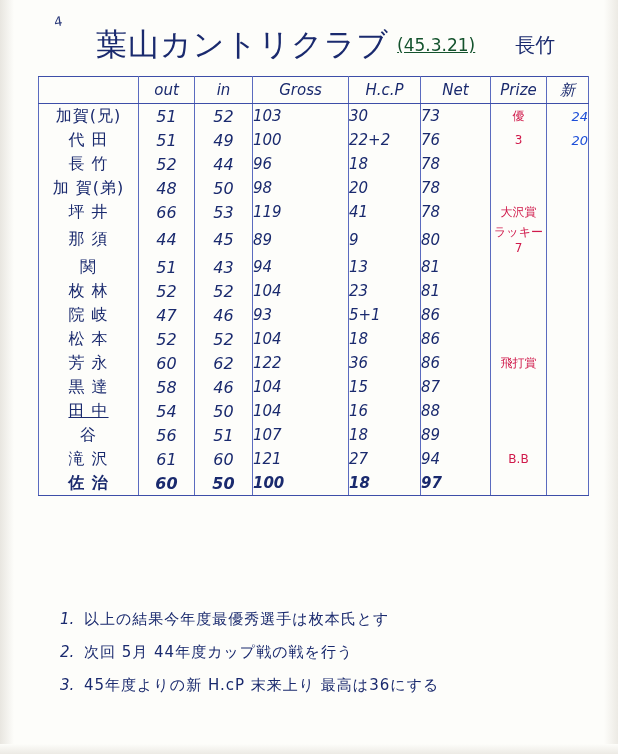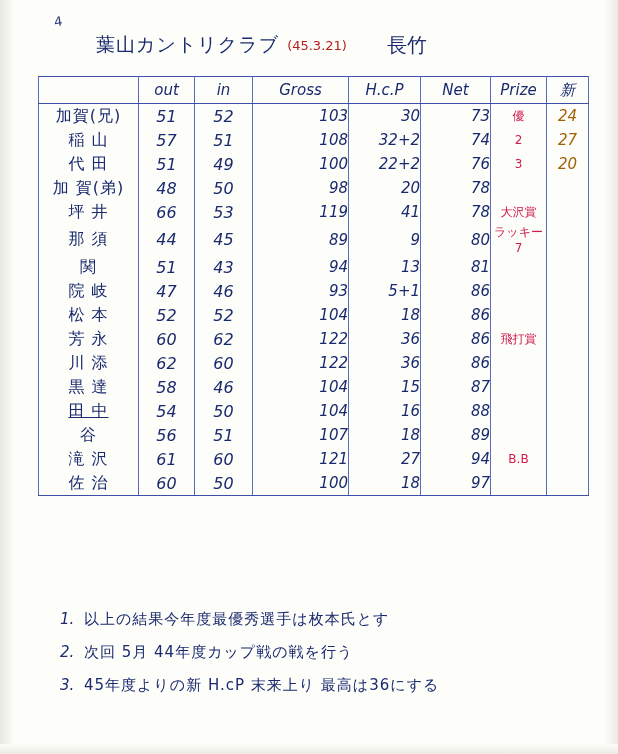--- a/index.html
+++ b/index.html
@@ -57,29 +57,30 @@
     position: absolute;
     left: 96px;
     top: 24px;
     width: 480px;
     height: 42px;
     display: flex;
     align-items: center;
     gap: 8px;
   }
   .title-main {
-    font-size: 19px;
+    font-size: 31px;
     color: #1a2a6e;
     letter-spacing: 1px;
     white-space: nowrap;
   }
   .title-date {
-    font-size: 13px;
-    color: #b91c1c;
+    font-size: 17px;
+    color: #14532d;
     white-space: nowrap;
+    text-decoration: underline;
   }
   .title-winner {
     font-size: 20px;
     color: #1a2a6e;
     margin-left: 32px;
     white-space: nowrap;
   }
 
   
   .table-wrap {
@@ -114,49 +115,50 @@
   table.score thead th {
     border-bottom: 1.6px solid #3d4ea8;
     border-top: 1.6px solid #3d4ea8;
     height: 26px;
     font-size: 15px;
     color: #1a2a6e;
     font-style: italic;
   }
   table.score tbody tr:last-child td {
     border-bottom: 1.6px solid #3d4ea8;
+    font-weight: bold;
   }
   td.name {
     text-align: center;
     padding-left: 6px;
     font-size: 16px;
     color: #1a2a6e;
     letter-spacing: 1px;
   }
   td.num {
     text-align: center;
     font-size: 16px;
     color: #1a2a6e;
     font-style: italic;
   }
   td.gross, td.hcp, td.net {
-    text-align: right;
+    text-align: left;
     font-size: 15px;
     color: #1a2a6e;
     font-style: italic;
   }
   td.prize {
     text-align: center;
     font-size: 12px;
     color: #d01a4b;
   }
   td.newhcp {
-    text-align: center;
-    font-size: 15px;
-    color: #a16207;
+    text-align: right;
+    font-size: 13px;
+    color: #1d4ed8;
     font-style: italic;
   }
   .bold-score { font-weight: bold; }
   .underline-name { text-decoration: underline; }
 
   
   .notes {
     position: absolute;
     left: 60px;
     top: 610px;
@@ -224,40 +226,40 @@
           <td class="name hand">加賀(兄)</td>
           <td class="num hand">51</td>
           <td class="num hand">52</td>
           <td class="gross hand">103</td>
           <td class="hcp hand">30</td>
           <td class="net hand">73</td>
           <td class="prize">優</td>
           <td class="newhcp">24</td>
         </tr>
         <tr>
-          <td class="name hand">稲 山</td>
-          <td class="num hand">57</td>
-          <td class="num hand">51</td>
-          <td class="gross hand">108</td>
-          <td class="hcp hand">32+2</td>
-          <td class="net hand">74</td>
-          <td class="prize">2</td>
-          <td class="newhcp">27</td>
-        </tr>
-        <tr>
           <td class="name hand">代 田</td>
           <td class="num hand">51</td>
           <td class="num hand">49</td>
           <td class="gross hand">100</td>
           <td class="hcp hand">22+2</td>
           <td class="net hand">76</td>
           <td class="prize">3</td>
           <td class="newhcp">20</td>
         </tr>
         <tr>
+          <td class="name hand">長 竹</td>
+          <td class="num hand bold-score">52</td>
+          <td class="num hand">44</td>
+          <td class="gross hand">96</td>
+          <td class="hcp hand">18</td>
+          <td class="net hand">78</td>
+          <td class="prize"></td>
+          <td class="newhcp"></td>
+        </tr>
+        <tr>
           <td class="name hand">加 賀(弟)</td>
           <td class="num hand">48</td>
           <td class="num hand">50</td>
           <td class="gross hand">98</td>
           <td class="hcp hand">20</td>
           <td class="net hand">78</td>
           <td class="prize"></td>
           <td class="newhcp"></td>
         </tr>
         <tr>
@@ -284,20 +286,30 @@
           <td class="name hand">関</td>
           <td class="num hand">51</td>
           <td class="num hand">43</td>
           <td class="gross hand">94</td>
           <td class="hcp hand">13</td>
           <td class="net hand">81</td>
           <td class="prize"></td>
           <td class="newhcp"></td>
         </tr>
         <tr>
+          <td class="name hand">枚 林</td>
+          <td class="num hand">52</td>
+          <td class="num hand">52</td>
+          <td class="gross hand">104</td>
+          <td class="hcp hand">23</td>
+          <td class="net hand">81</td>
+          <td class="prize"></td>
+          <td class="newhcp"></td>
+        </tr>
+        <tr>
           <td class="name hand">院 岐</td>
           <td class="num hand">47</td>
           <td class="num hand">46</td>
           <td class="gross hand">93</td>
           <td class="hcp hand">5+1</td>
           <td class="net hand">86</td>
           <td class="prize"></td>
           <td class="newhcp"></td>
         </tr>
         <tr>
@@ -311,30 +323,20 @@
           <td class="newhcp"></td>
         </tr>
         <tr>
           <td class="name hand">芳 永</td>
           <td class="num hand">60</td>
           <td class="num hand">62</td>
           <td class="gross hand">122</td>
           <td class="hcp hand">36</td>
           <td class="net hand">86</td>
           <td class="prize">飛打賞</td>
-          <td class="newhcp"></td>
-        </tr>
-        <tr>
-          <td class="name hand">川 添</td>
-          <td class="num hand">62</td>
-          <td class="num hand">60</td>
-          <td class="gross hand">122</td>
-          <td class="hcp hand">36</td>
-          <td class="net hand">86</td>
-          <td class="prize"></td>
           <td class="newhcp"></td>
         </tr>
         <tr>
           <td class="name hand">黒 達</td>
           <td class="num hand">58</td>
           <td class="num hand">46</td>
           <td class="gross hand">104</td>
           <td class="hcp hand">15</td>
           <td class="net hand">87</td>
           <td class="prize"></td>

